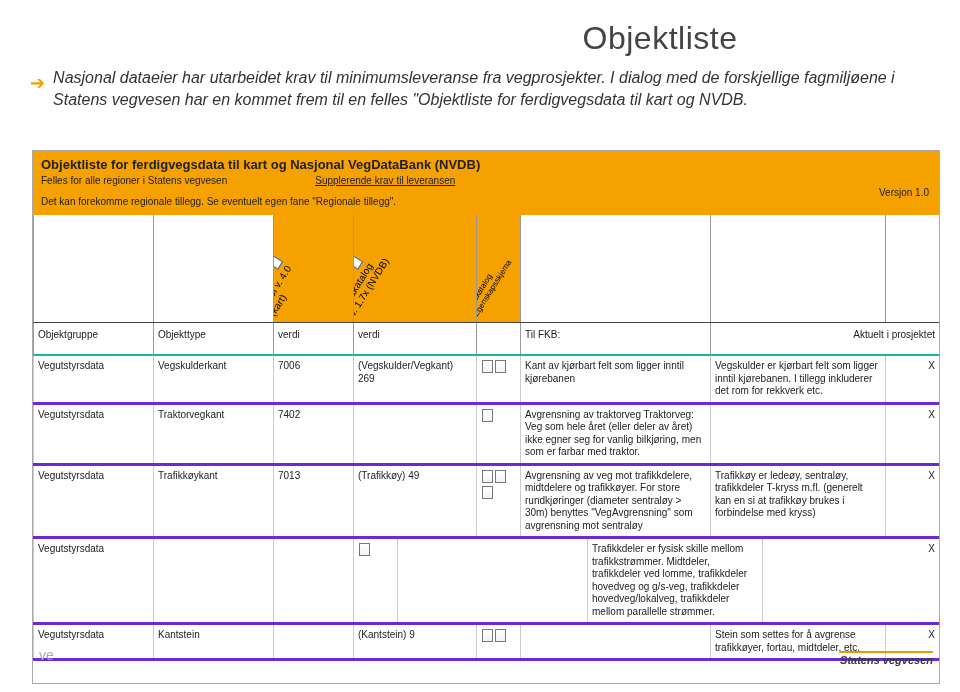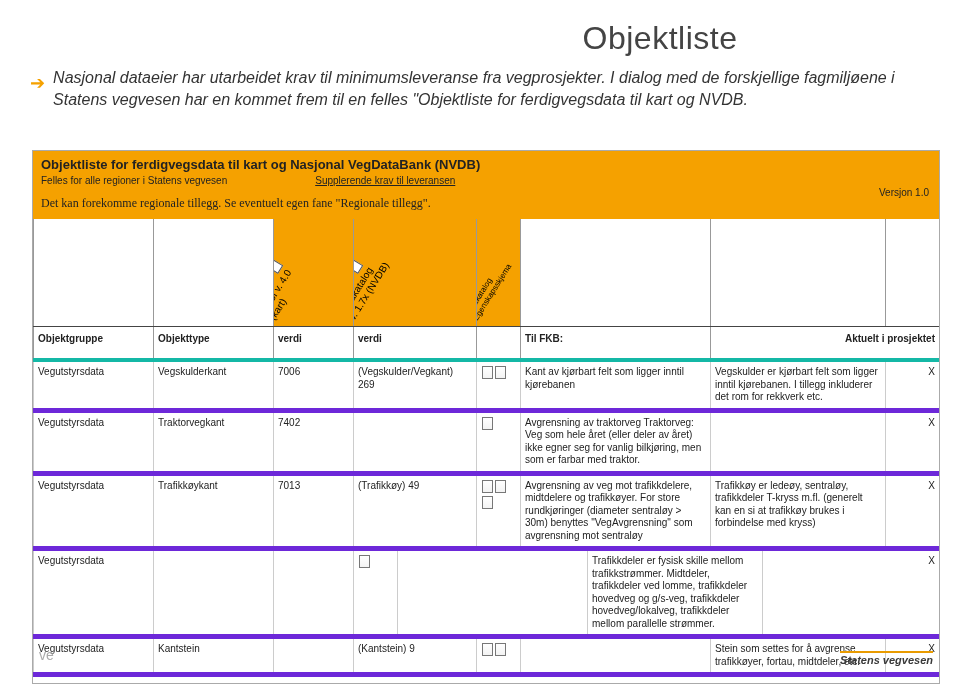--- a/index.html
+++ b/index.html
@@ -66,23 +66,22 @@
     line-height: 1.25;
   }
   .felles-row {
     display: flex;
     gap: 88px;
     font-size: 10px;
     margin-top: 2px;
   }
   .felles-row .supp { text-decoration: underline; }
   .note {
-    font-size: 12px;
+    font-size: 10px;
     margin-top: 10px;
-    font-family: Liberation Serif, serif;
   }
   .c0 { width: 120px; }
   .c1 { width: 120px; }
   .c2 { width: 80px;  }
   .c3 { width: 123px; }
   .cicons { width: 44px; }
   .c4 { width: 190px; }
   .c5 { width: 175px; }
   .c6 { flex: 1; text-align: right; }
 
@@ -117,34 +116,34 @@
     transform: rotate(-58deg);
     transform-origin: left bottom;
     width: 10px; height: 12px;
     border: 1px solid #555;
     background: #fff;
   }
 
   .hdr-row {
     display: flex;
     background: #fff;
-    font-weight: 700;
-    font-size: 10px;
-    border-bottom: 4px solid #14b8a6;
+    font-weight: 400;
+    font-size: 10px;
+    border-bottom: 2px solid #14b8a6;
   }
   .hdr-row > div {
     padding: 6px 4px 14px 4px;
     border-left: 1px solid #999;
   }
 
   .data-row {
     display: flex;
     font-size: 10px;
     line-height: 1.25;
-    border-bottom: 5px solid #6d28d9;
+    border-bottom: 3px solid #6d28d9;
   }
   .data-row > div {
     padding: 4px 4px;
     border-left: 1px solid #ccc;
   }
   .mini-ico {
     display: inline-block;
     width: 11px; height: 13px;
     border: 1px solid #777;
     background: linear-gradient(#fff,#f3f3f3);

